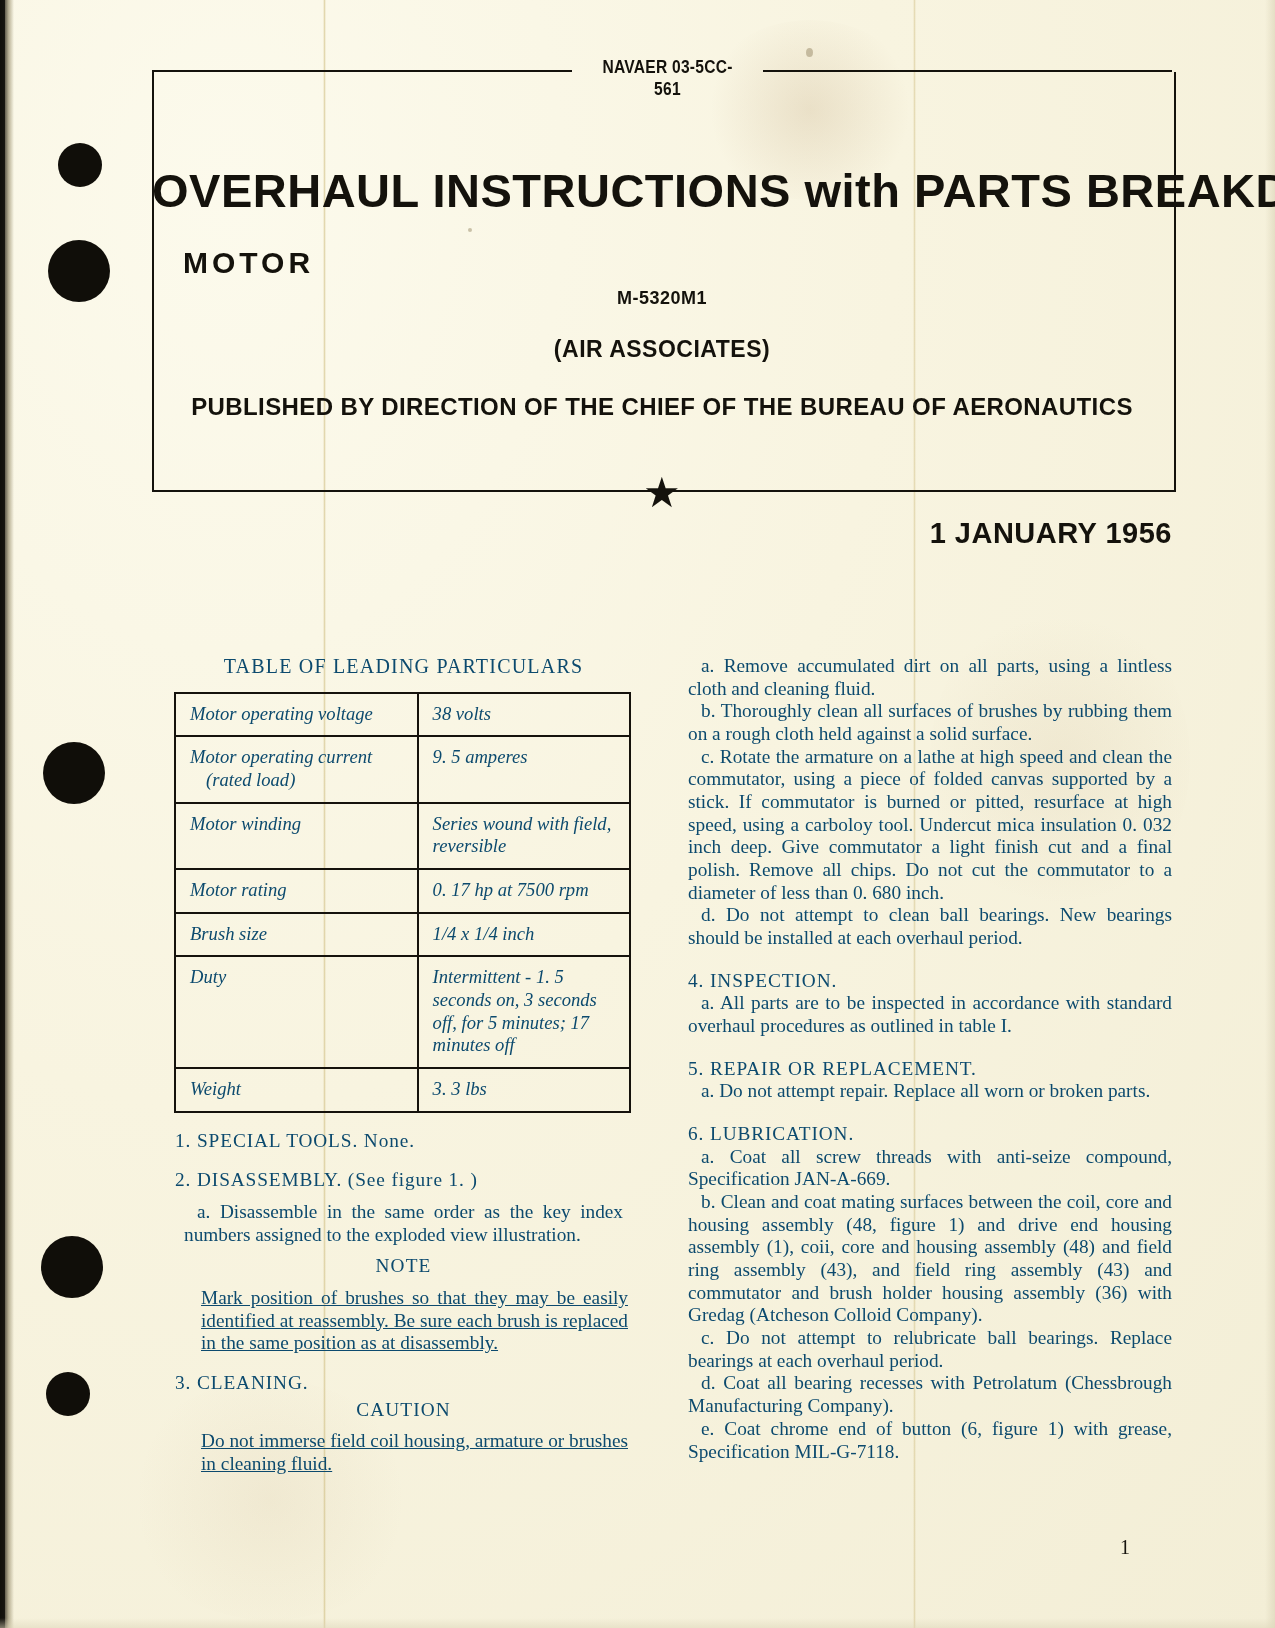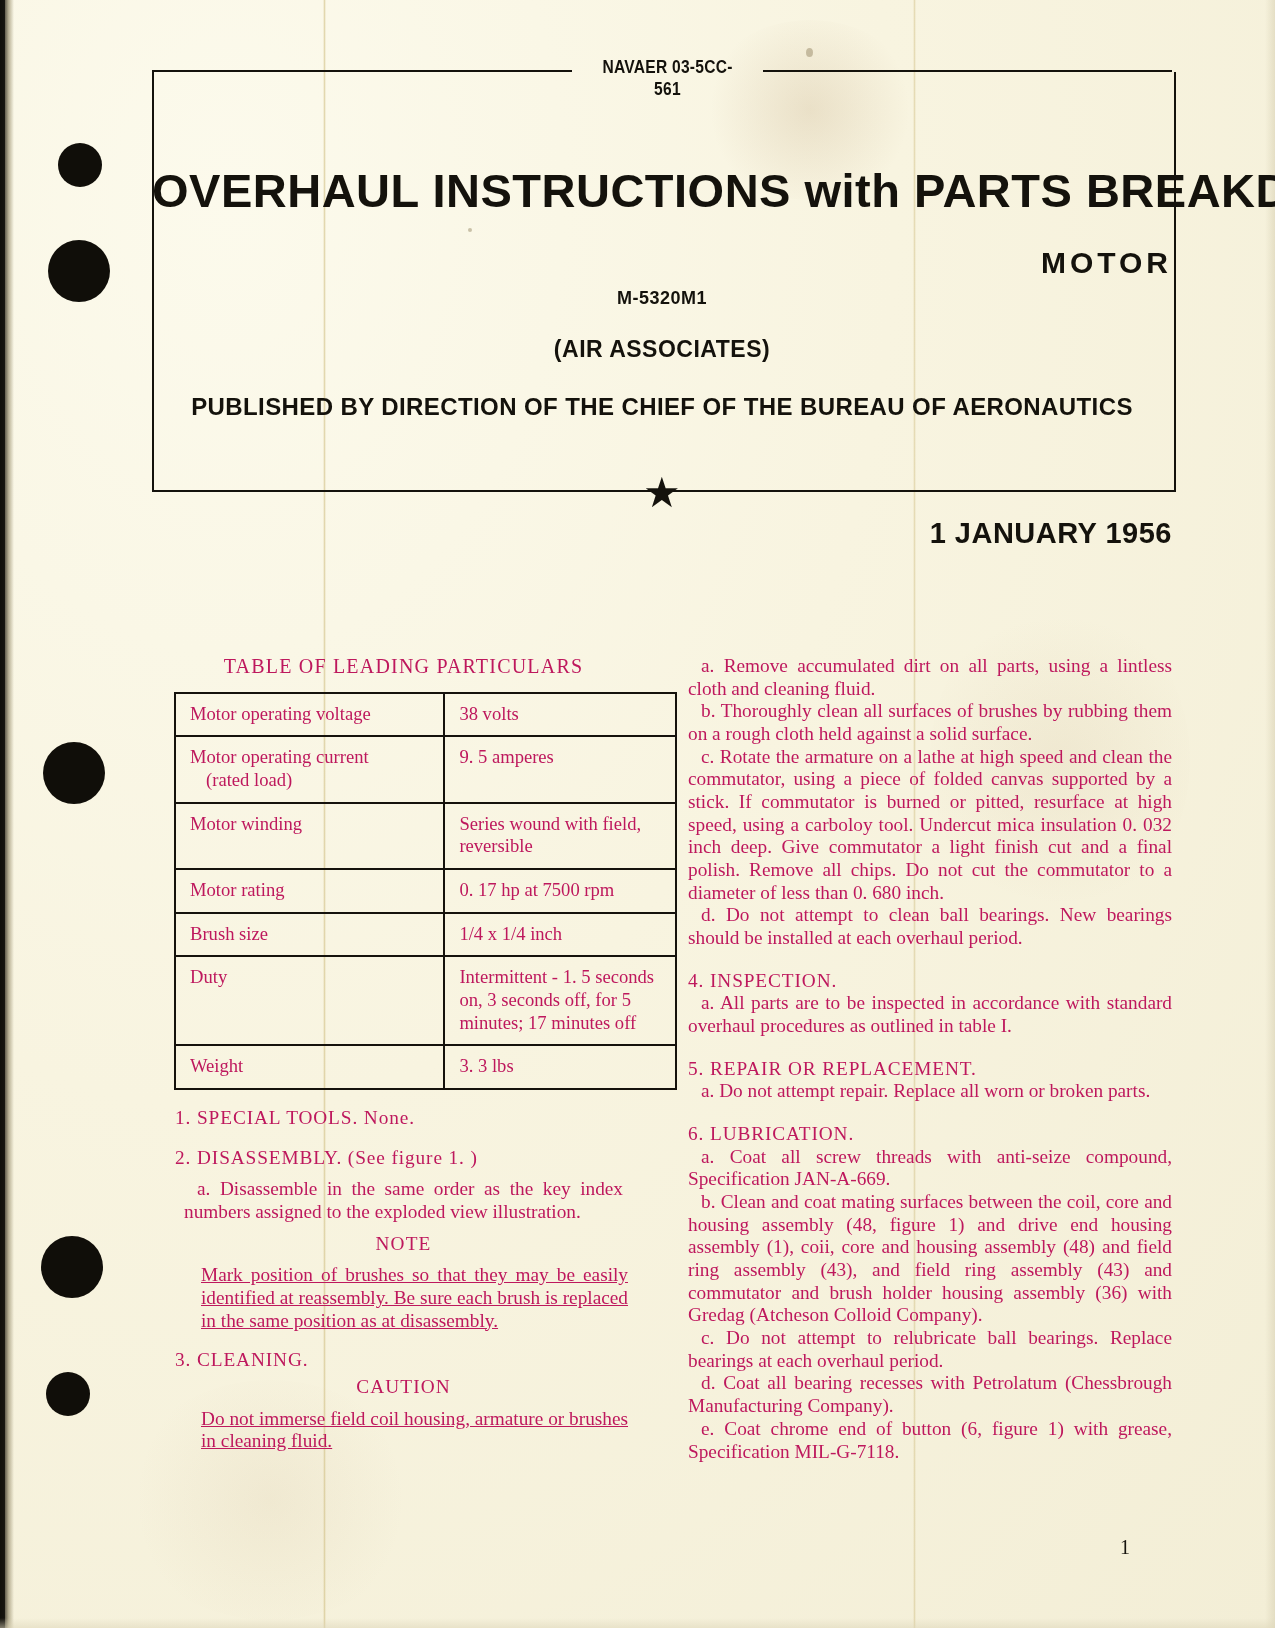--- a/index.html
+++ b/index.html
@@ -84,21 +84,21 @@
     white-space:nowrap;
     color:#14120c;
   }
 
   .main-title{
     position:absolute;left:152px;top:163px;width:1020px;
     text-align:center;font-size:47px;letter-spacing:.5px;
   }
   .sub-motor{
     position:absolute;left:152px;top:246px;width:1020px;
-    text-align:right;font-size:30px;letter-spacing:4px;
+    text-align:left;font-size:30px;letter-spacing:4px;padding-left:31px;
   }
   .sub-model{
     position:absolute;left:152px;top:288px;width:1020px;
     text-align:center;font-size:18px;letter-spacing:.5px;
   }
   .sub-maker{
     position:absolute;left:152px;top:336px;width:1020px;
     text-align:center;font-size:23px;letter-spacing:.5px;
   }
   .published{
@@ -114,37 +114,38 @@
     position:absolute;left:700px;top:517px;width:472px;
     text-align:right;font-size:29px;letter-spacing:.5px;
   }
 
   
   .col{
     position:absolute;
     font-size:19.3px;
     line-height:1.175;
     text-align:justify;
-    color:#be185d;
+    color:#0c4a6e;
   }
   .col-left{left:175px;top:655px;width:457px;}
   .col-right{left:688px;top:655px;width:484px;}
 
   .tbl-title{
     text-align:center;
     font-size:20px;
     letter-spacing:1.2px;
     margin-bottom:13px;
     white-space:nowrap;
   }
 
   table.lead{
     border-collapse:collapse;
-    width:503px;
+    width:457px;
     margin-left:-1px;
+    font-style:italic;
   }
   table.lead td{
     border:2px solid #15120c;
     padding:9px 10px 10px 14px;
     vertical-align:top;
     font-size:18.6px;
     line-height:1.22;
     text-align:left;
   }
   table.lead td.k{width:238px;}

